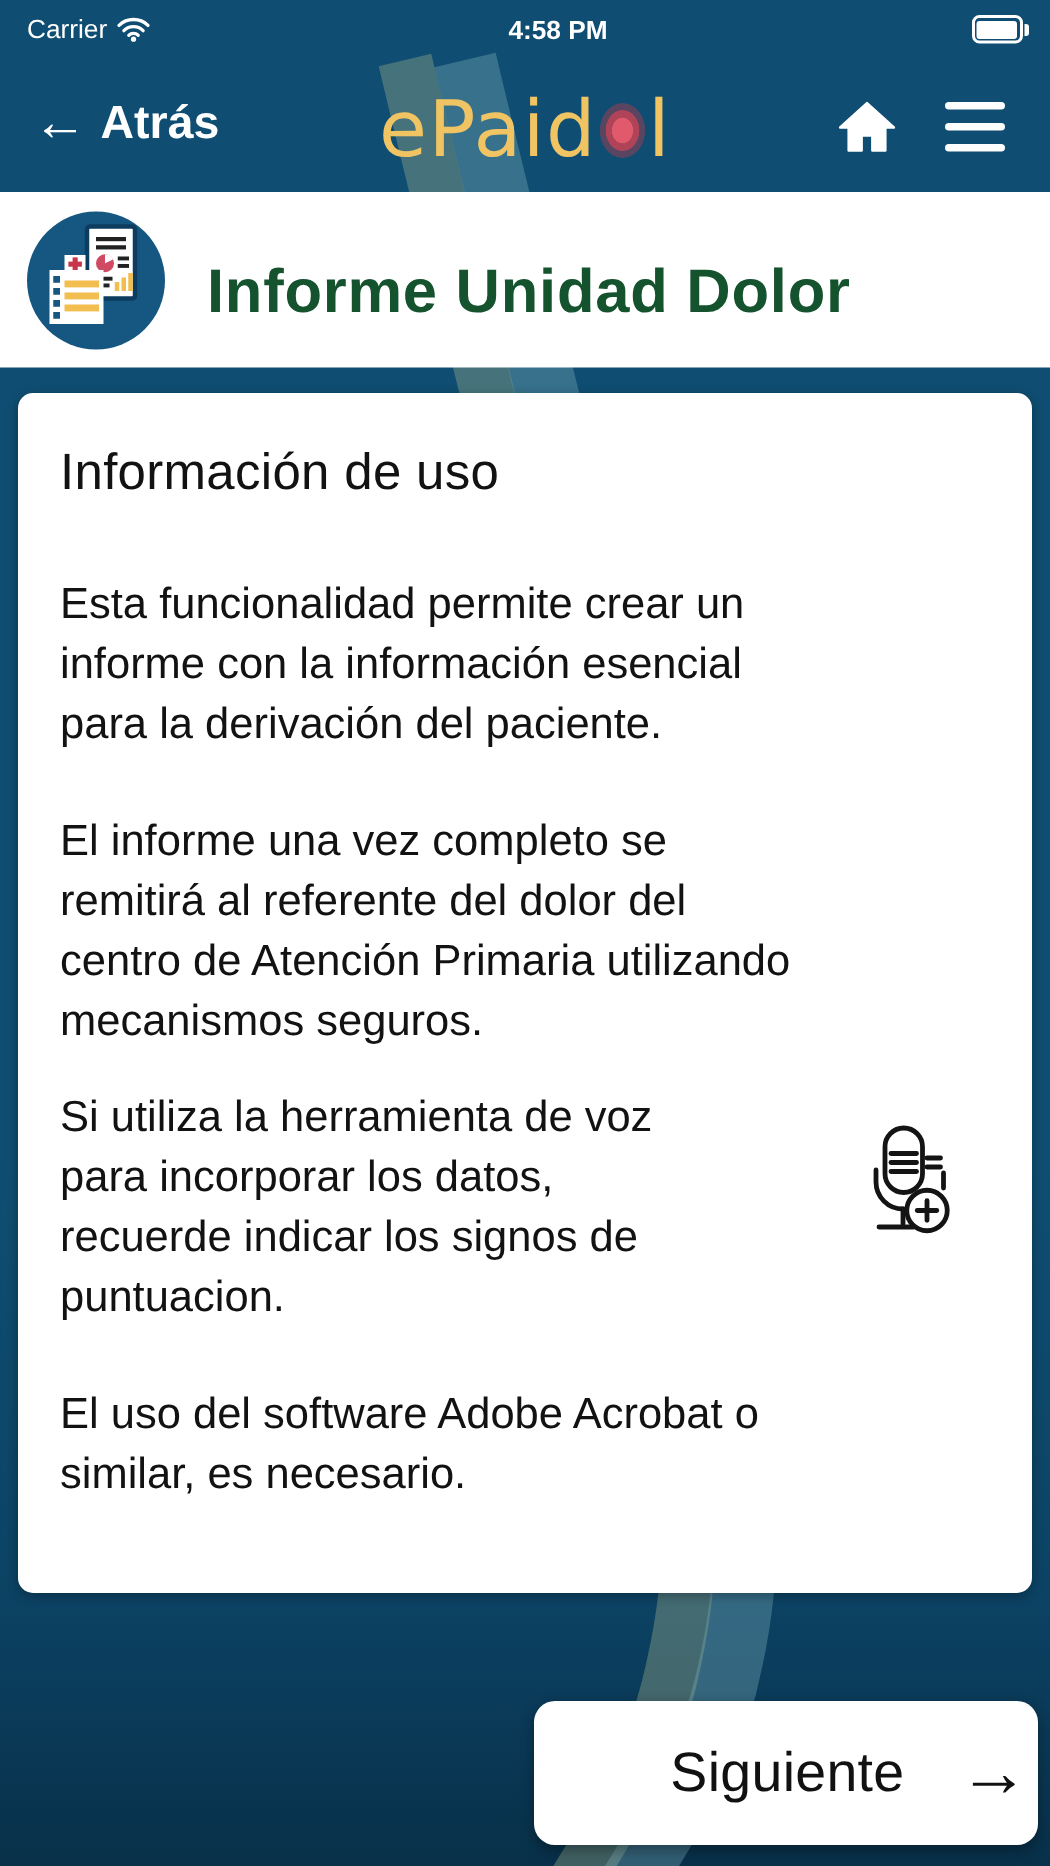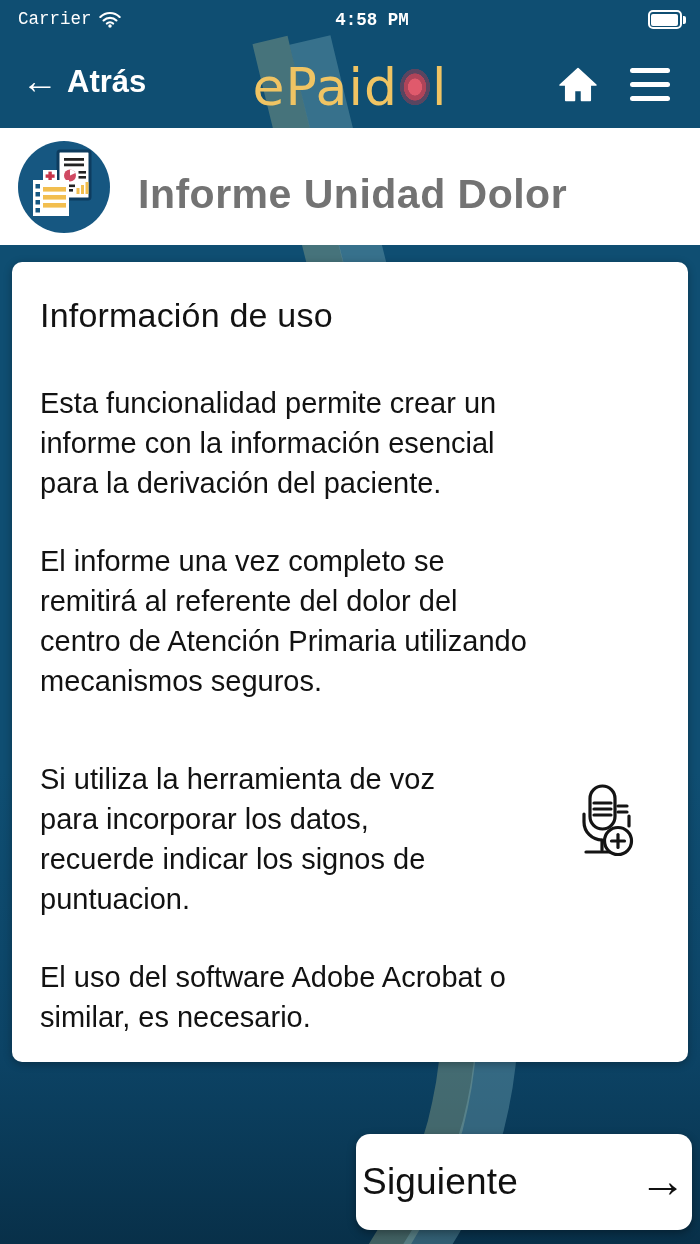--- a/index.html
+++ b/index.html
@@ -3,21 +3,21 @@
 <meta charset="utf-8">
 <title>ePaidol</title>
 <style>
   html,body{margin:0;padding:0;background:#07304A;}
   body{width:700px;height:1244px;overflow:hidden;font-family:"Liberation Sans",sans-serif;-webkit-font-smoothing:antialiased;}
   .screen{position:relative;width:700px;height:1244px;overflow:hidden;
     background:linear-gradient(180deg, var(--navy,#0F4E72) 0%, var(--navy,#0F4E72) 62%, #0C4365 85%, var(--navy-dark,#083049) 100%);}
   .bg-swoosh{position:absolute;left:0;top:0;width:700px;height:1244px;z-index:0;pointer-events:none;}
 
   
-  .statusbar{position:absolute;top:0;left:0;right:0;height:44px;color:#fff;z-index:2;font-family:Liberation Mono, monospace;}
+  .statusbar{position:absolute;top:0;left:0;right:0;height:44px;color:#fff;z-index:2;}
   .sb-left{position:absolute;left:18px;top:9px;display:flex;align-items:center;gap:7px;font-size:17.5px;}
   .sb-time{position:absolute;left:0;right:0;top:10px;text-align:center;font-size:17.5px;font-weight:bold;padding-left:44px;}
   .batt{position:absolute;right:14px;top:10px;display:flex;align-items:center;}
   .batt-body{width:34px;height:19px;border:2px solid #fff;border-radius:5px;padding:1.5px;box-sizing:border-box;}
   .batt-fill{width:100%;height:100%;background:#fff;border-radius:2px;}
   .batt-nub{width:3px;height:8px;background:#fff;border-radius:0 2px 2px 0;margin-left:1.5px;}
 
   
   .header{position:absolute;top:44px;left:0;right:0;height:86px;z-index:2;}
   .back{position:absolute;left:22px;top:20px;display:flex;align-items:center;gap:9px;color:#fff;cursor:pointer;background:none;border:none;padding:0;font-family:inherit;}
@@ -27,37 +27,37 @@
     color:var(--gold,#F0C463);font-family:"DejaVu Sans",sans-serif;font-size:52px;letter-spacing:1px;text-align:right;}
   .logo-dot{display:inline-block;width:38px;height:46px;margin:0 -2px;vertical-align:-8px;
     background:radial-gradient(closest-side, var(--logo-red,#E05A6C) 0 36%, #AF4459 38% 58%, rgba(150,62,82,.55) 60% 78%, rgba(150,62,82,0) 80%);}
   .home-btn{position:absolute;right:98px;top:18px;background:none;border:none;padding:4px;cursor:pointer;}
   .menu-btn{position:absolute;right:28px;top:22px;display:flex;flex-direction:column;gap:9px;background:none;border:none;padding:2px;cursor:pointer;}
   .menu-bar{width:40px;height:5px;background:#fff;border-radius:3px;}
 
   
   .titlebar{position:absolute;top:128px;left:0;right:0;height:117px;background:#fff;display:flex;align-items:center;z-index:1;}
   .title-icon{width:96px;height:96px;margin-left:16px;flex:0 0 auto;}
-  .page-title{margin:16px 0 0 26px;font-size:41px;font-weight:bold;color:#737373;letter-spacing:.5px;white-space:nowrap;}
+  .page-title{margin:16px 0 0 26px;font-size:41px;font-weight:bold;color:#14532d;letter-spacing:.5px;white-space:nowrap;}
 
   
   .card{position:absolute;left:12px;right:12px;top:262px;height:800px;background:var(--card-bg,#fff);border-radius:10px;
     box-shadow:0 2px 8px rgba(0,0,0,.30);padding:34px 28px 0 28px;box-sizing:border-box;color:var(--text,#121212);z-index:1;}
   .card h2{margin:0;font-size:34px;font-weight:normal;letter-spacing:.2px;}
   .card p{margin:0;font-size:29px;line-height:40px;white-space:pre-line;}
   .p1{margin-top:48px !important;}
   .p2{margin-top:38px !important;}
-  .voice-row{display:flex;align-items:center;margin-top:58px;}
+  .voice-row{display:flex;align-items:center;margin-top:24px;}
   .voice-row p{flex:1;}
   .mic{width:66px;height:78px;margin:-34px 24px 0 0;flex:0 0 auto;}
   .p4{margin-top:38px !important;}
 
   
   .next-btn{position:absolute;right:8px;bottom:14px;width:336px;height:96px;background:#fff;border:none;border-radius:14px;
-    display:flex;align-items:center;justify-content:space-between;gap:36px;box-shadow:0 3px 9px rgba(0,0,0,.35);cursor:pointer;
+    display:flex;align-items:center;justify-content:flex-end;gap:36px;box-shadow:0 3px 9px rgba(0,0,0,.35);cursor:pointer;
     font-family:inherit;color:#111;z-index:1;}
   .next-label{font-size:37px;letter-spacing:.2px;}
   .next-arrow{font-size:47px;line-height:1;margin-top:-4px;}
 </style>
 </head>
 <body>
 
 <div class="screen">
 
   <svg class="bg-swoosh" viewBox="0 0 700 1244">

